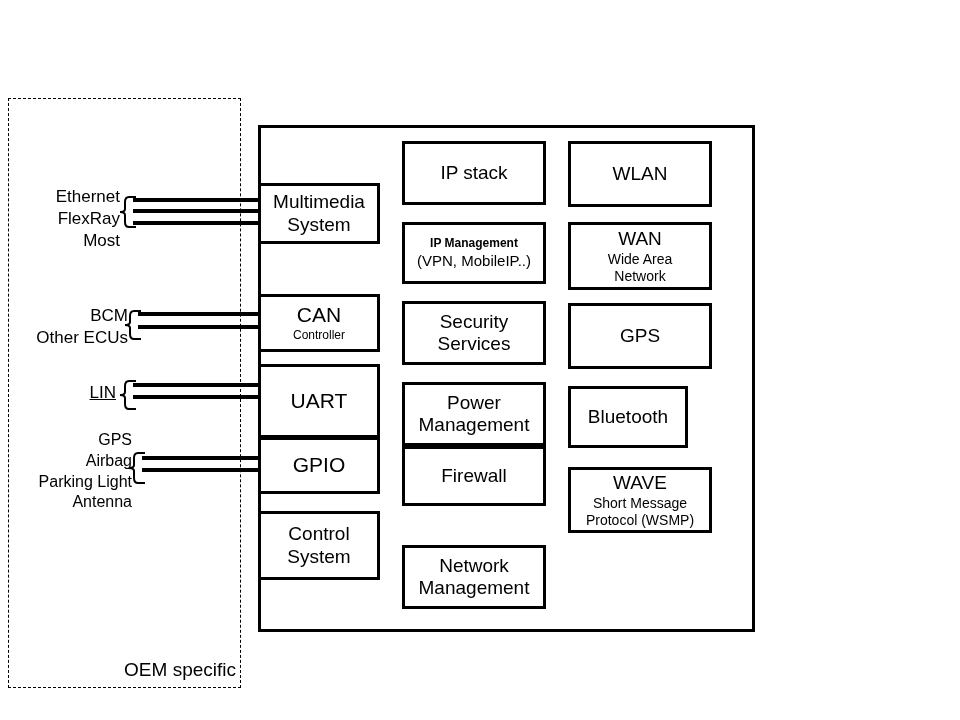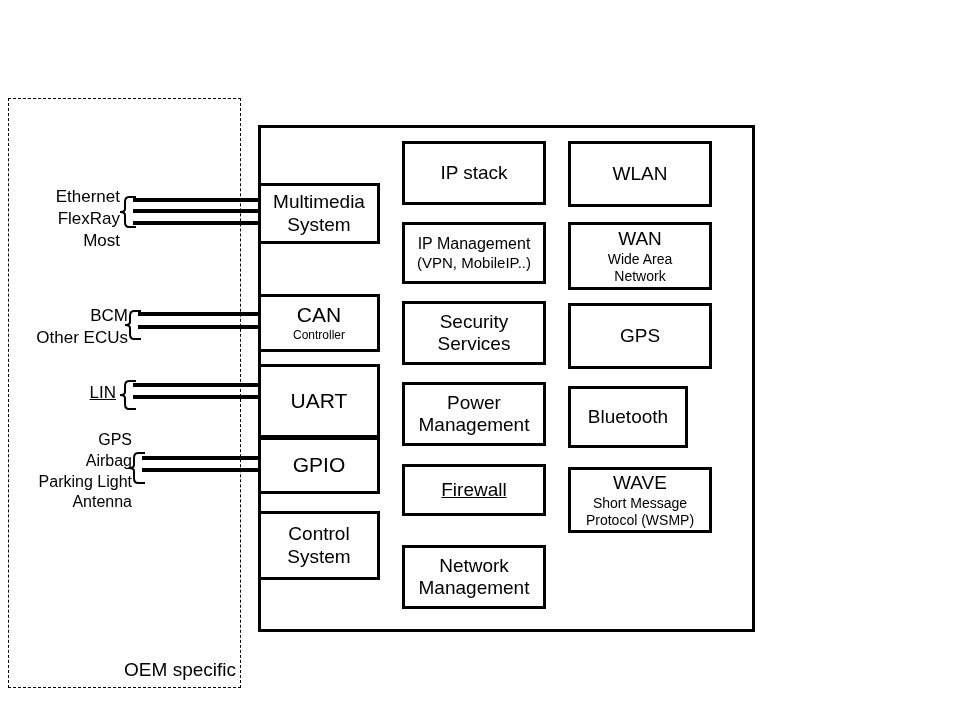--- a/index.html
+++ b/index.html
@@ -173,35 +173,35 @@
   <div class="box" style="left:258px; top:511px; width:122px; height:69px;">
     <div class="title">Control
 System</div>
   </div>
 
   <div class="box" style="left:402px; top:141px; width:144px; height:64px;">
     <div class="title">IP stack</div>
   </div>
 
   <div class="box" style="left:402px; top:222px; width:144px; height:62px;">
-    <div class="title" style="font-size:16px;">IP Management</div>
+    <div class="title" style="font-size:12px;font-weight:bold;">IP Management</div>
     <div class="subtitle" style="font-size:15px;">(VPN, MobileIP..)</div>
   </div>
 
   <div class="box" style="left:402px; top:301px; width:144px; height:64px;">
     <div class="title">Security
 Services</div>
   </div>
 
   <div class="box" style="left:402px; top:382px; width:144px; height:64px;">
     <div class="title">Power
 Management</div>
   </div>
 
-  <div class="box" style="left:402px; top:464px; width:144px; height:52px;text-decoration:underline;">
+  <div class="box" style="left:402px; top:446px; width:144px; height:60px;">
     <div class="title">Firewall</div>
   </div>
 
   <div class="box" style="left:402px; top:545px; width:144px; height:64px;">
     <div class="title">Network
 Management</div>
   </div>
 
   <div class="box" style="left:568px; top:141px; width:144px; height:66px;">
     <div class="title">WLAN</div>

